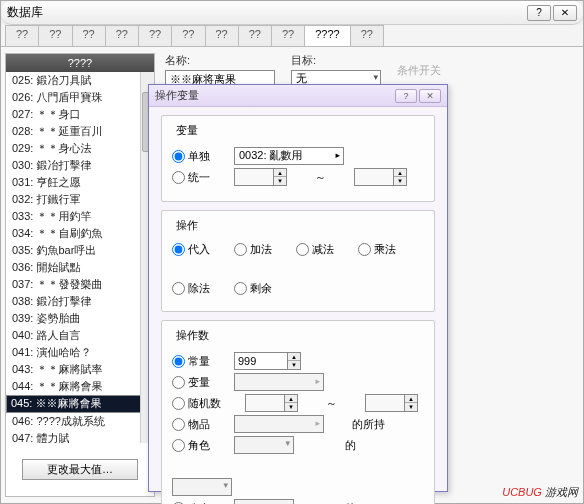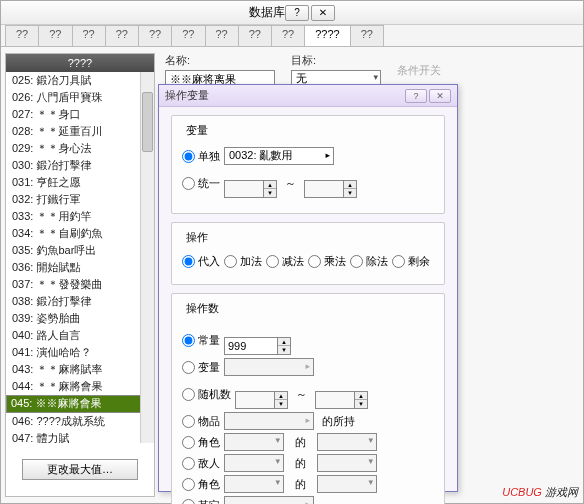--- a/index.html
+++ b/index.html
@@ -1,51 +1,51 @@
 <!DOCTYPE html>
 <html><head>
 <meta charset="utf-8">
 <style>
 *{box-sizing:border-box;margin:0;padding:0;font-family:"Microsoft YaHei","SimSun",sans-serif;font-size:11px;}
 body{width:584px;height:504px;background:#fff;overflow:hidden;position:relative;}
 .window{width:584px;height:504px;border:1px solid #aaa;background:#f0f0f0;}
-.titlebar{height:24px;background:linear-gradient(#fdfdfd,#ececec);border-bottom:1px solid #ccc;display:flex;align-items:center;padding:4px 6px;justify-content:center;}
+.titlebar{height:24px;background:linear-gradient(#fdfdfd,#ececec);border-bottom:1px solid #ccc;display:flex;align-items:center;padding:4px 6px;justify-content:space-between;border-radius:10px;}
 .titlebar .ttl{font-size:12px;}
 .titlebar .ctrls{display:flex;gap:2px;}
 .titlebar .ctrls .btn{width:24px;height:16px;border:1px solid #9a9a9a;background:linear-gradient(#fefefe,#e8e8e8);border-radius:2px;display:flex;align-items:center;justify-content:center;font-size:10px;}
 .tabs{display:flex;height:22px;border-bottom:1px solid #bbb;background:#f4f4f4;padding-left:4px;}
 .tab{border:1px solid #bbb;border-bottom:none;padding:2px 10px;margin-right:-1px;background:#ececec;font-size:11px;color:#555;}
 .tab.active{background:#fff;color:#000;}
 .main{display:flex;height:calc(100% - 46px);background:#f7f7f7;}
 .left{width:150px;border:1px solid #bbb;margin:6px 4px;background:#fff;display:flex;flex-direction:column;}
 .listhdr{background:linear-gradient(#6a6a6a,#4a4a4a);color:#fff;text-align:center;padding:3px 0;font-size:11px;}
 .listbox{flex:1;overflow:hidden;}
 .li{padding:1px 6px;white-space:nowrap;font-size:11px;color:#222;}
-.li.sel{background:#4d7c0f;color:#fff;}
+.li.sel{background:#0f172a;color:#fff;}
 .btmbtn{border:1px solid #999;background:linear-gradient(#fefefe,#e3e3e3);margin:16px;padding:2px 0;text-align:center;font-size:11px;}
 .right{flex:1;position:relative;padding:6px;}
 .row{display:flex;align-items:center;gap:16px;}
 .lbl{font-size:11px;color:#333;}
 .inp{border:1px solid #888;background:#fff;padding:1px 4px;height:18px;}
 .sel{border:1px solid #888;background:#fff;height:18px;padding:0 14px 0 4px;position:relative;}
 .sel::after{content:"▾";position:absolute;right:2px;top:1px;font-size:9px;color:#555;}
 .gray{color:#aaa;}
-.dialog{position:absolute;left:158px;top:84px;width:300px;height:408px;border:1px solid #7a7ac0;background:#f7f4fb;box-shadow:2px 2px 6px rgba(0,0,0,0.2);}
+.dialog{position:absolute;left:148px;top:84px;width:300px;height:408px;border:1px solid #7a7ac0;background:#f7f4fb;box-shadow:2px 2px 6px rgba(0,0,0,0.2);}
 .dlg-titlebar{height:22px;background:linear-gradient(#f0e9fb,#e2d8f5);border-bottom:1px solid #c9bce0;display:flex;align-items:center;justify-content:space-between;padding:0 6px;}
 .dlg-titlebar .t{font-size:11px;color:#333;}
 .dlg-titlebar .c{display:flex;gap:2px;}
 .dlg-titlebar .c .b{width:22px;height:14px;border:1px solid #b0a3c8;background:linear-gradient(#faf7ff,#e6dcf5);border-radius:2px;text-align:center;font-size:9px;line-height:12px;color:#666;}
 .dlg-body{padding:8px 12px;}
 .group{border:1px solid #ccc;border-radius:2px;padding:8px 10px 12px;margin-bottom:8px;background:#fdfdfd;}
 .gtitle{font-size:11px;margin:-14px 0 6px 0;background:#fdfdfd;display:inline-block;padding:0 4px;}
-.radio-row{display:flex;align-items:center;gap:4px;margin:3px 0;flex-wrap:wrap;}
+.radio-row{display:flex;align-items:center;gap:24px;margin:3px 0;flex-wrap:wrap;}
 .radio-row label{display:flex;align-items:center;gap:3px;font-size:11px;}
 .radio-row input[type=radio]{margin:0;}
 .num{border:1px solid #888;width:54px;height:18px;padding:0 3px;}
-.spinner{display:inline-flex;margin-top:12px;}
+.spinner{display:inline-flex;}
 .spinbtn{display:flex;flex-direction:column;border:1px solid #888;border-left:none;}
 .spinbtn span{width:12px;height:8px;font-size:7px;text-align:center;line-height:8px;background:#eee;border-bottom:1px solid #aaa;}
 .spinbtn span:last-child{border-bottom:none;}
 .tilde{margin:0 4px;}
 .dropdown-sm{border:1px solid #888;background:#fff;height:18px;width:90px;position:relative;padding:0 14px 0 4px;font-size:11px;}
 .dropdown-sm::after{content:"▸";position:absolute;right:3px;top:2px;font-size:9px;}
 .dropdown-sm.dis{background:#f3f3f3;color:#aaa;}
 .sm-sel{border:1px solid #888;background:#f3f3f3;height:18px;width:60px;position:relative;}
 .sm-sel::after{content:"▾";position:absolute;right:3px;top:1px;font-size:9px;color:#888;}
 .scroll{position:absolute;right:0;top:0;bottom:0;width:14px;background:#eee;border-left:1px solid #ccc;}

